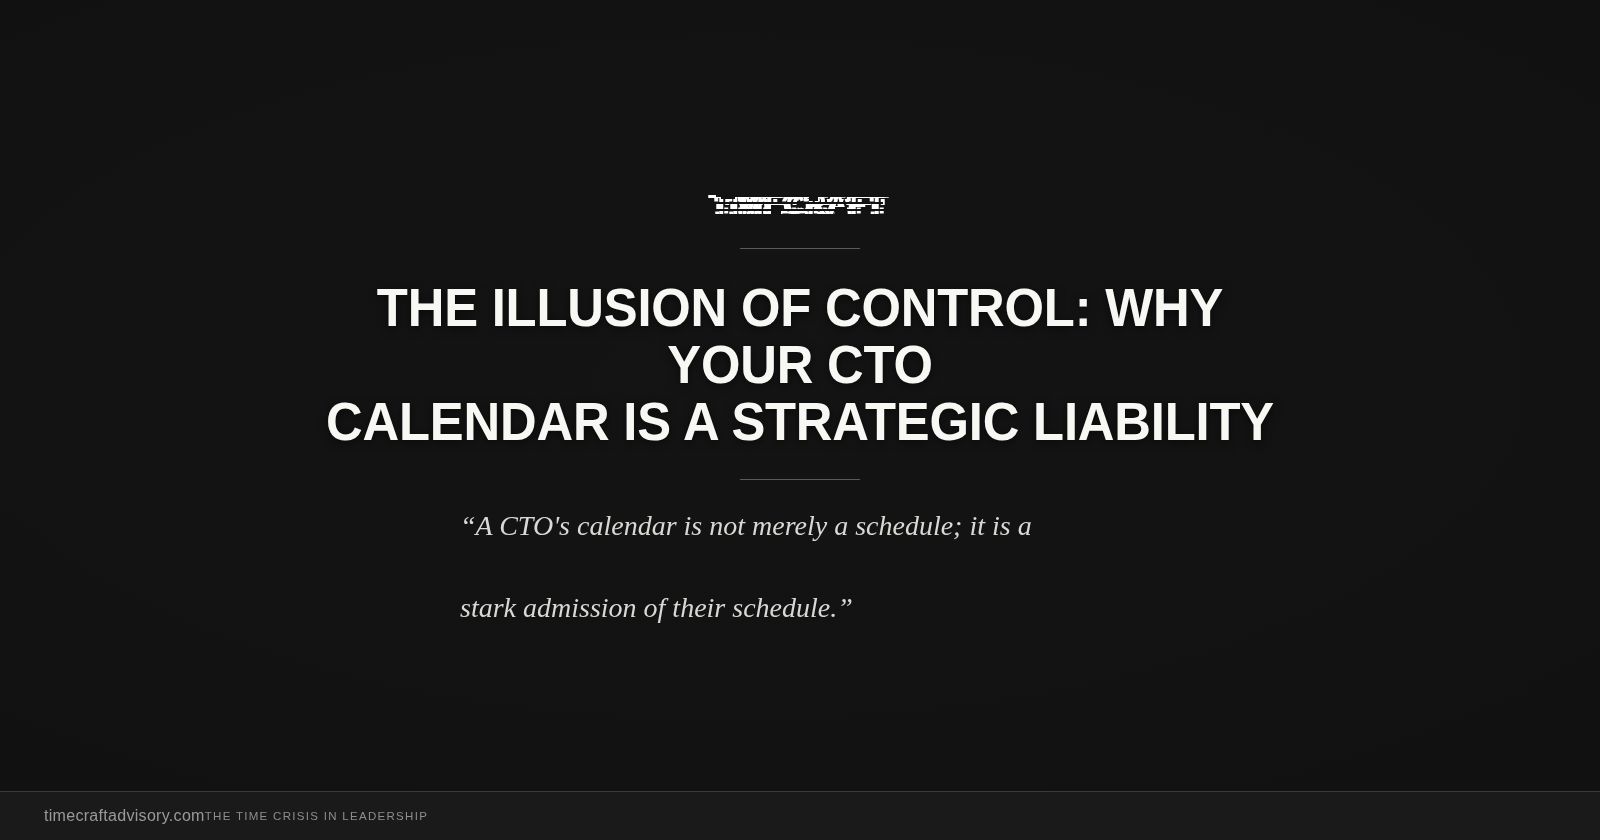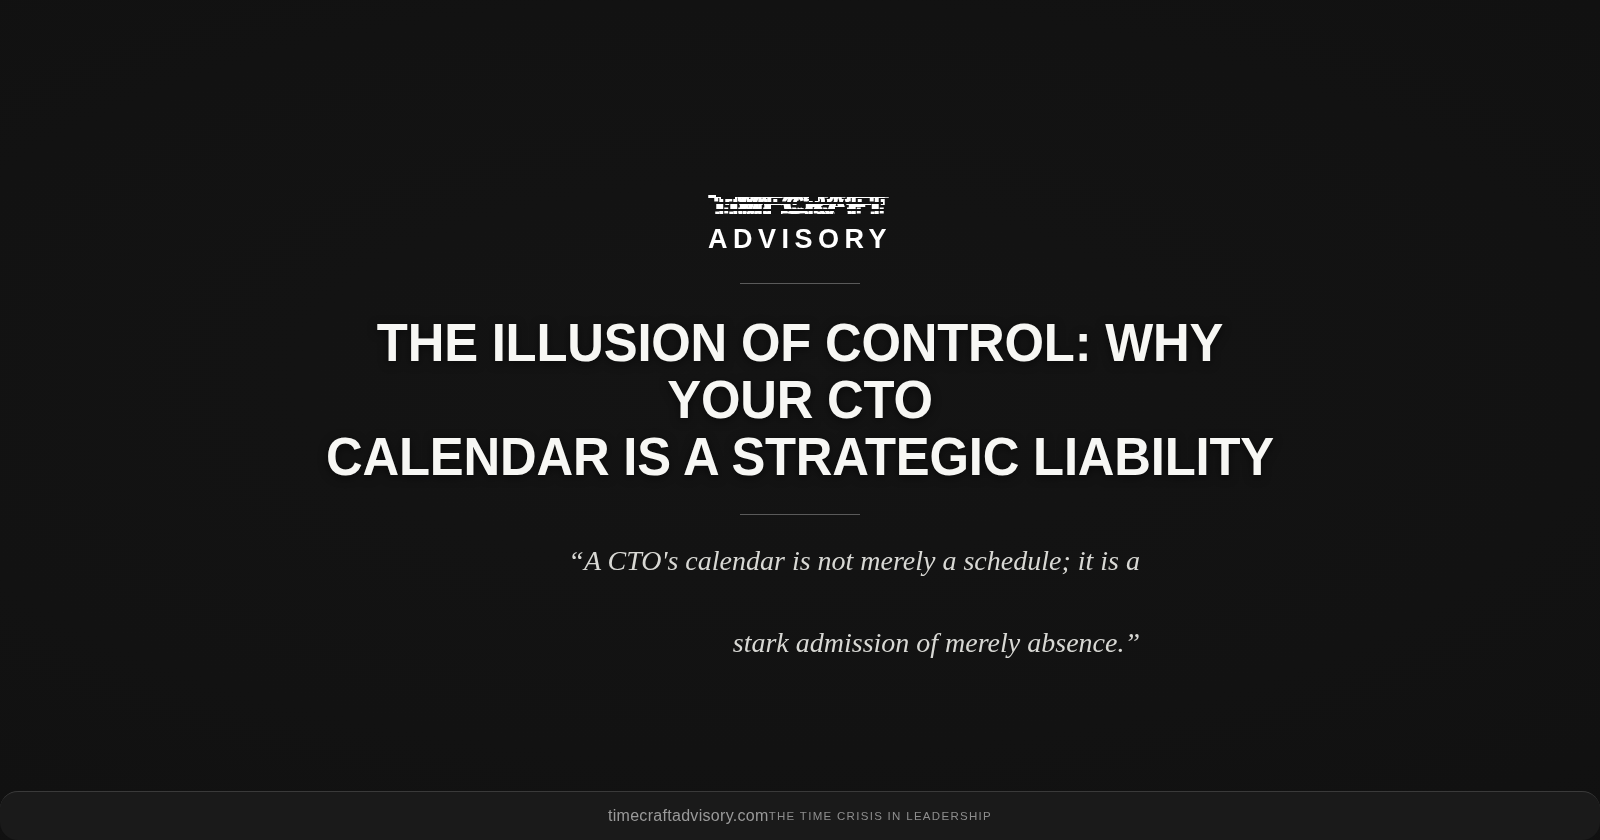--- a/index.html
+++ b/index.html
@@ -123,42 +123,41 @@
     text-transform:uppercase;
     text-shadow:0 2px 10px rgba(0,0,0,0.55);
     transform:scaleX(0.94);
     transform-origin:center;
   }
 
   
   .quote {
     margin-top:25px;
     width:680px;
-    text-align:right;
+    text-align:left;
     font-family:"Liberation Serif","DejaVu Serif", serif;
     font-style:italic;
     font-weight:400;
     font-size:28px;
     line-height:1.47;
     color:#d8d8d4;
   }
 
   
   .footer {
     position:absolute;
     left:0; right:0;
     top:791px;
     height:49px;
     background:#1a1a1a;
     border-top:1px solid #3a3a3a;
     display:flex;
     align-items:center;
-    justify-content:center;
-    padding:0 98px;
-    border-radius:18px;
+    justify-content:flex-start;
+    padding:0 44px;
   }
 
   .footer-url {
     font-family:"Liberation Sans", sans-serif;
     font-weight:300;
     font-size:16px;
     letter-spacing:0.3px;
     color:#9a9a9a;
   }
 
@@ -190,37 +189,36 @@
         <span class="g-slice g-s6">TIMECRAFT</span>
         <span class="tear t1"></span>
         <span class="tear t2"></span>
         <span class="tear t3"></span>
         <span class="tear t4"></span>
         <span class="tear t5"></span>
         <span class="tear t6"></span>
         <span class="tear t7"></span>
       </div>
 
-      <div class="logo-word">ADVISORY</div>
 
     </div>
 
     <hr class="divider divider-top">
 
     <h1 class="title">
       <span>THE ILLUSION OF CONTROL: WHY YOUR CTO</span><br>
       <span>CALENDAR IS A STRATEGIC LIABILITY</span>
     </h1>
 
     <hr class="divider divider-bottom">
 
     <blockquote class="quote">
       <span>“A CTO's calendar is not merely a schedule; it is a</span><br>
       <br>
-      <span>stark admission of merely absence.”</span>
+      <span>stark admission of their schedule.”</span>
     </blockquote>
 
   </div>
 
   <div class="footer">
     <span class="footer-url">timecraftadvisory.com</span>
     <span class="footer-tag">THE TIME CRISIS IN LEADERSHIP</span>
   </div>
 
 </div>

